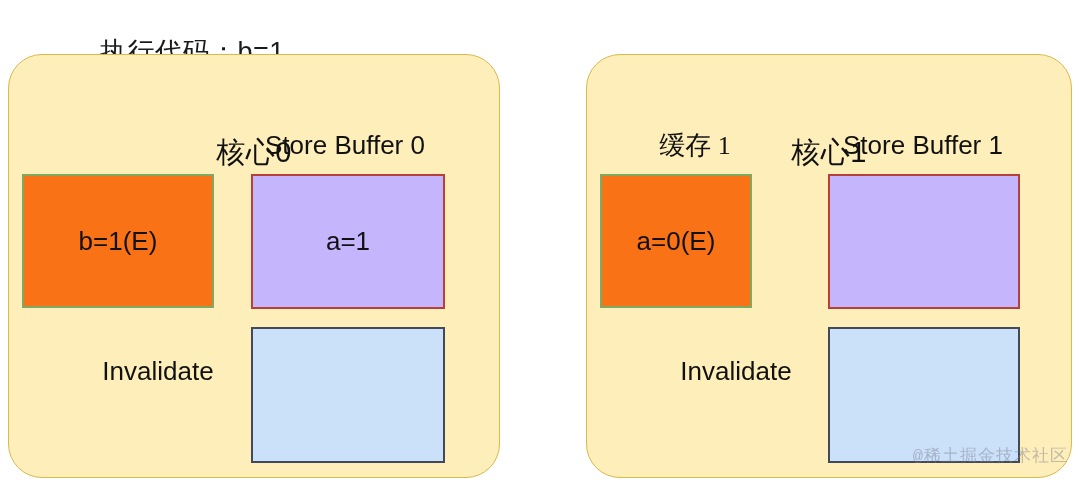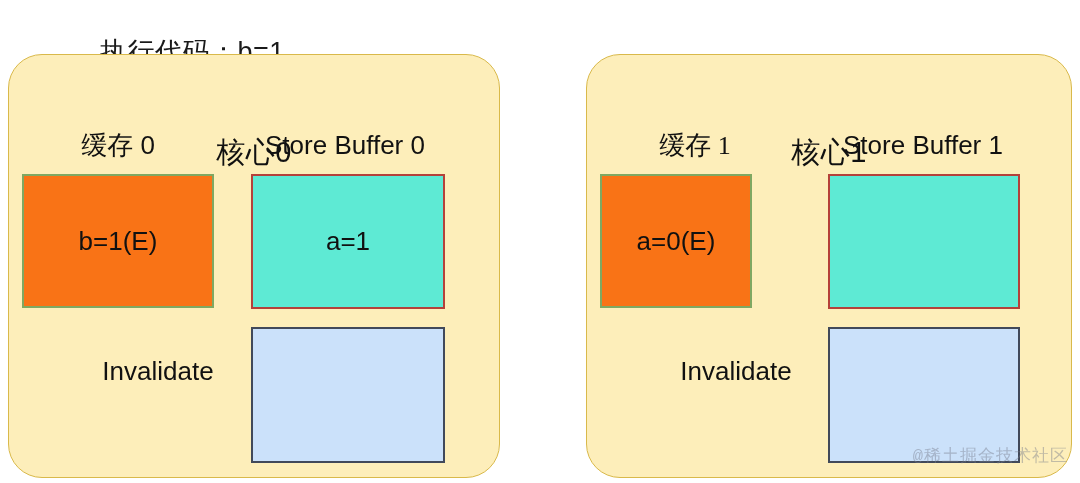--- a/index.html
+++ b/index.html
@@ -77,21 +77,21 @@
     align-items: center;
     justify-content: center;
     font-size: 26px;
     color: #111111;
   }
   .box.cache {
     background: #f97316;
     border: 2px solid #7fa862;
   }
   .box.sbuf {
-    background: #5eead4;
+    background: #c4b5fd;
     border: 2px solid #b5413a;
   }
   .box.iqueue {
     background: #cbe1fa;
     border: 2px solid #41495a;
   }
 
   
   #cache-label-0  { left: 22px;  top: 131px; width: 192px; }
   #cache-box-0    { left: 22px;  top: 174px; width: 192px; height: 134px; }
@@ -125,21 +125,20 @@
 <body>
 
 <div id="stage">
 
   <div class="exec-title">执行代码：b=1</div>
 
   <div class="core-panel" id="core-panel-0">
     <div class="core-title">核心0</div>
   </div>
 
-  <div class="sec-label" id="cache-label-0">缓存 0</div>
   <div class="box cache" id="cache-box-0">
     <span>b=1(E)</span>
   </div>
 
   <div class="sec-label" id="sbuf-label-0">Store Buffer 0</div>
   <div class="box sbuf" id="sbuf-box-0">
     <span>a=1</span>
   </div>
 
   <div class="sec-label" id="iqueue-label-0">

